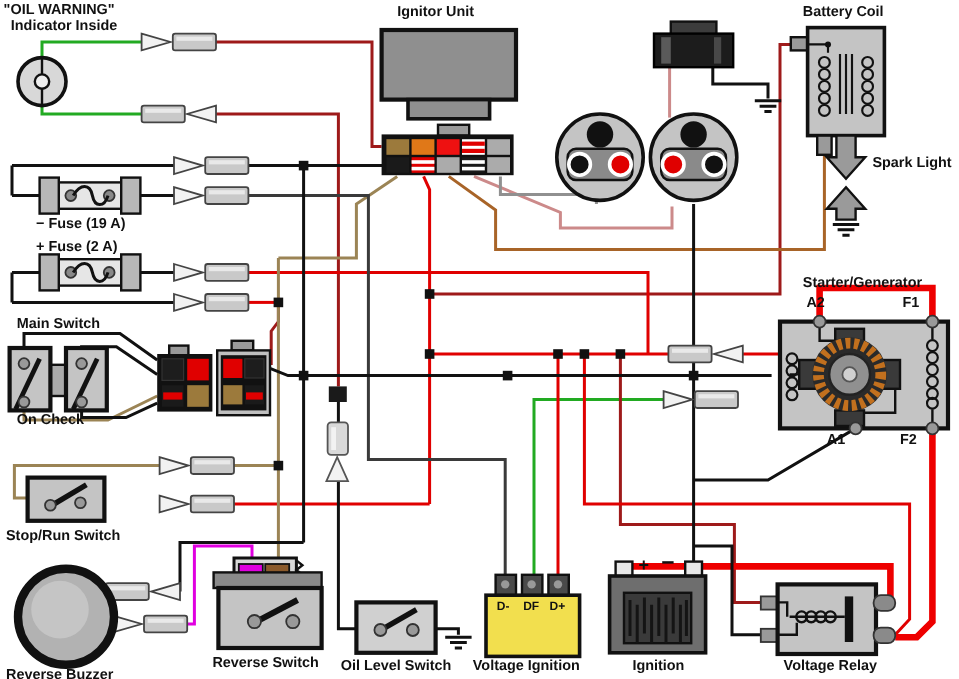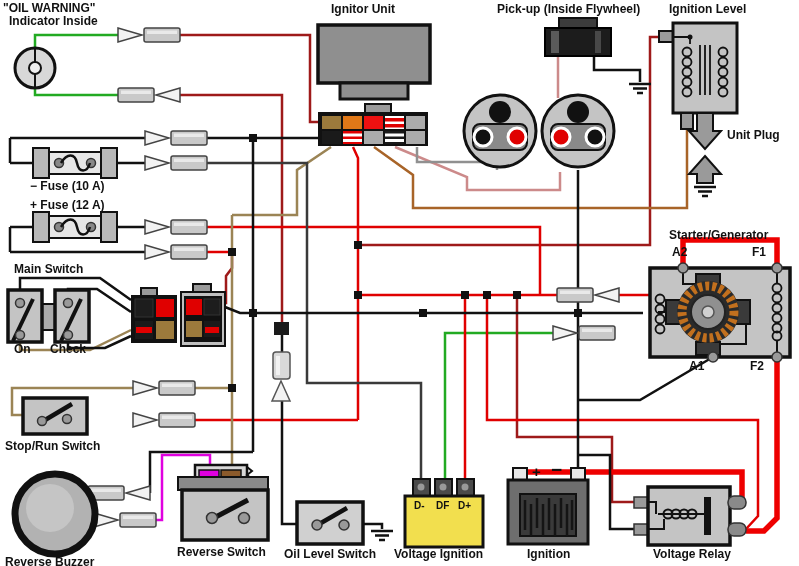--- a/index.html
+++ b/index.html
@@ -355,28 +355,27 @@
     </g>
     <rect x="704" y="497" width="7" height="38" fill="#111"></rect>
     <rect x="728" y="496" width="18" height="13" rx="6" fill="#8a8a8a" stroke="#333" stroke-width="1.5"></rect>
     <rect x="728" y="523" width="18" height="13" rx="6" fill="#8a8a8a" stroke="#333" stroke-width="1.5"></rect>
   </g>
 </svg>
 
 <div class="lbl" style="left:3px;top:2px">"OIL WARNING"</div>
 <div class="lbl" style="left:9px;top:15px">Indicator Inside</div>
 <div class="lbl" style="left:331px;top:3px">Ignitor Unit</div>
-<div class="lbl" style="left:497px;top:3px">Pick-up (Inside Flywheel)</div>
-<div class="lbl" style="left:669px;top:3px">Ignition Level</div>
-<div class="lbl" style="left:727px;top:129px">Unit Plug</div>
-<div class="lbl" style="left:30px;top:180px">− Fuse (10 A)</div>
-<div class="lbl" style="left:30px;top:199px">+ Fuse (12 A)</div>
+<div class="lbl" style="left:669px;top:3px">Battery Coil</div>
+<div class="lbl" style="left:727px;top:129px">Spark Light</div>
+<div class="lbl" style="left:30px;top:180px">− Fuse (19 A)</div>
+<div class="lbl" style="left:30px;top:199px">+ Fuse (2 A)</div>
 <div class="lbl" style="left:14px;top:263px">Main Switch</div>
 <div class="lbl" style="left:14px;top:343px">On</div>
-<div class="lbl" style="left:50px;top:343px">Check</div>
+<div class="lbl" style="left:34px;top:343px">Check</div>
 <div class="lbl" style="left:5px;top:440px">Stop/Run Switch</div>
 <div class="lbl" style="left:669px;top:229px">Starter/Generator</div>
 <div class="lbl" style="left:672px;top:246px">A2</div>
 <div class="lbl" style="left:752px;top:246px">F1</div>
 <div class="lbl" style="left:689px;top:360px">A1</div>
 <div class="lbl" style="left:750px;top:360px">F2</div>
 <div class="lbl" style="left:5px;top:556px">Reverse Buzzer</div>
 <div class="lbl" style="left:177px;top:546px">Reverse Switch</div>
 <div class="lbl" style="left:284px;top:548px">Oil Level Switch</div>
 <div class="lbl" style="left:394px;top:548px">Voltage Ignition</div>

